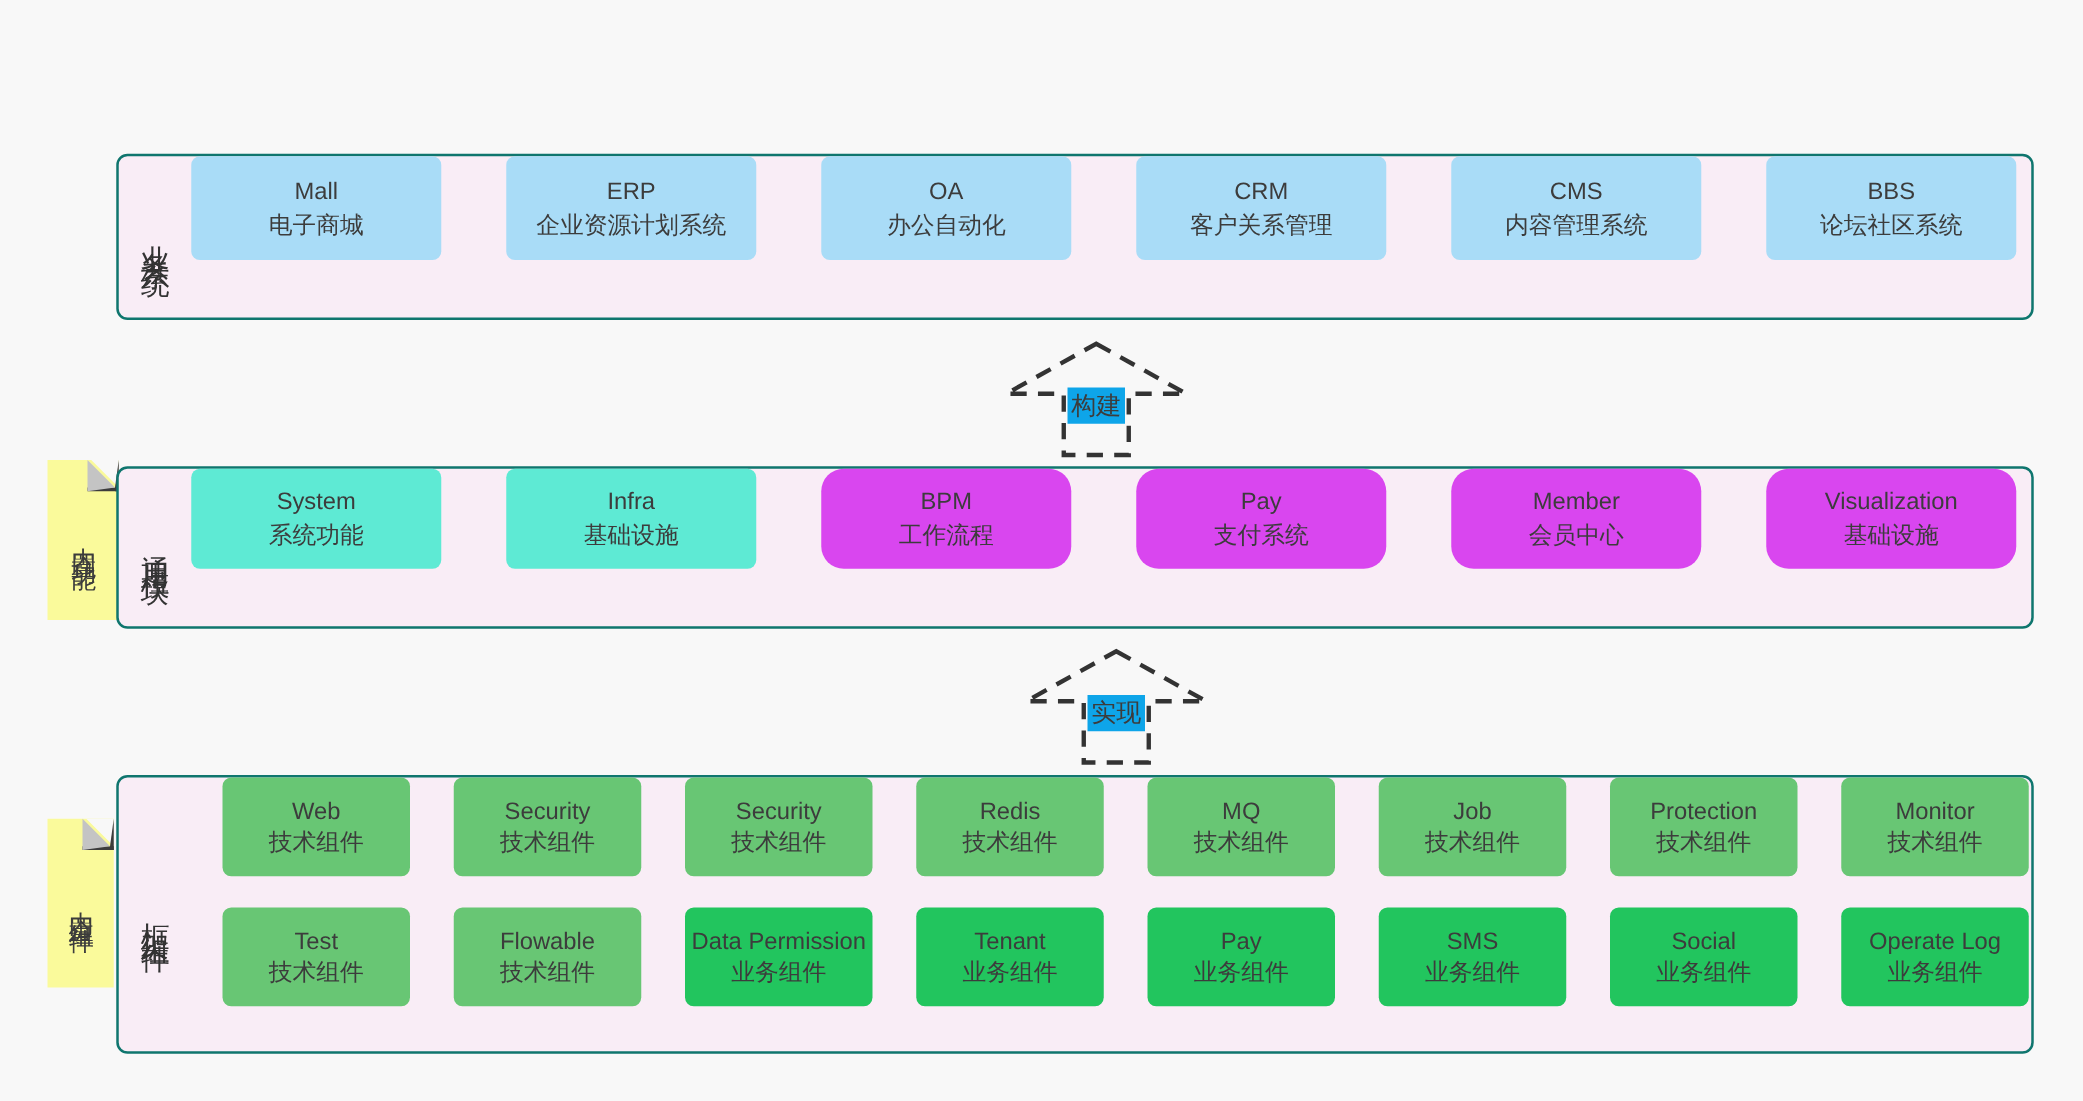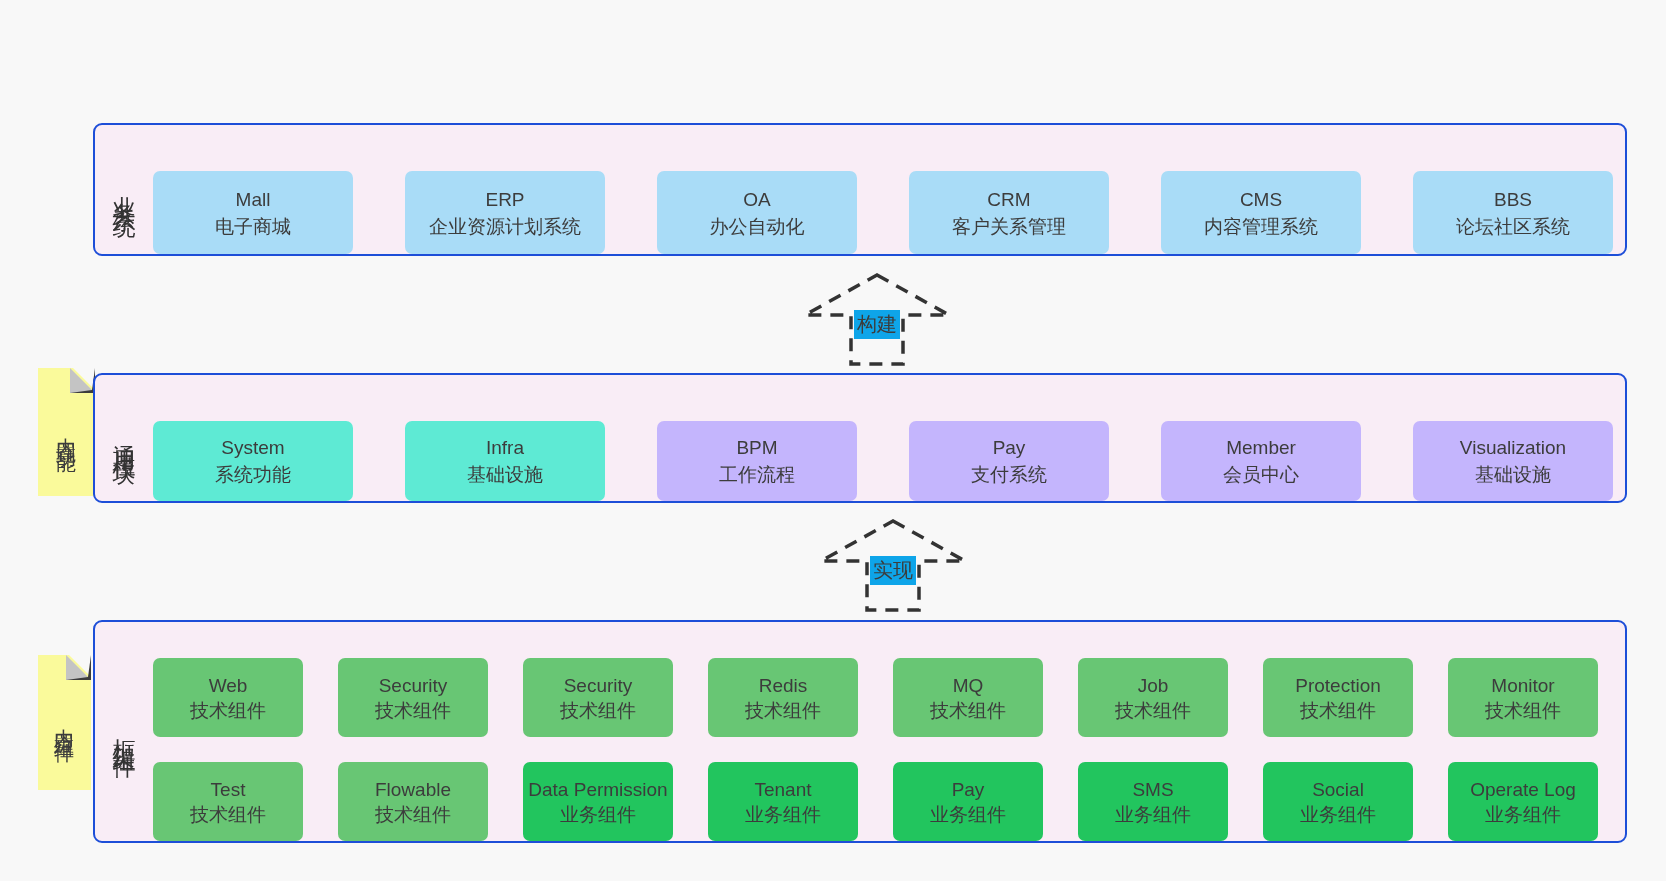--- a/index.html
+++ b/index.html
@@ -3,45 +3,45 @@
 <meta charset="utf-8">
 <style>
   html,body{margin:0;padding:0;}
   body{
     width:1666px;height:881px;position:relative;overflow:hidden;
     background:#f8f8f8;color:#3c3c3c;
     font-family:"Liberation Sans","DejaVu Sans",sans-serif;
   }
   .band{
     position:absolute;left:93px;width:1534px;box-sizing:border-box;
-    background:#f9edf6;border:2px solid #1d4ed8;border-radius:9px;
-    display:flex;align-items:flex-end;z-index:1;
+    background:#f9edf6;border:2px solid #0f766e;border-radius:9px;
+    display:flex;align-items:flex-start;z-index:1;
   }
   #band-business{top:123px;height:133px;}
   #band-modules{top:373px;height:130px;}
   #band-components{top:620px;height:223px;}
   .band-label{flex:0 0 58px;display:flex;align-items:center;justify-content:center;align-self:stretch;}
   .band-label span{
     writing-mode:vertical-rl;text-orientation:upright;
     font-size:23px;letter-spacing:6px;color:#333;line-height:1;
   }
   .boxes{display:flex;gap:52px;align-items:center;}
   .rows{display:flex;flex-direction:column;gap:25px;}
-  .row{display:flex;gap:35px;}
+  .row{display:flex;gap:35px;margin-left:25px;}
   .box{
     width:200px;height:83px;border-radius:7px;
     display:flex;flex-direction:column;justify-content:center;
     text-align:center;font-size:19px;line-height:27px;
   }
   #band-modules .box{height:80px;}
   #band-components .box{width:150px;height:79px;line-height:25px;}
   .box .name,.box .desc{display:block;}
   .box.blue{background:#a9dcf7;}
   .box.red{background:#5eead4;}
-  .box.pink{background:#c4b5fd;}
+  .box.pink{background:#d946ef;border-radius:18px;}
   .box.green{background:#68c674;}
   .box.green-light{background:#22c55e;}
   .sticky{
     position:absolute;left:38px;background:#fafa9b;z-index:0;
     display:flex;align-items:center;justify-content:center;
   }
   #sticky-modules{top:368px;width:57px;height:128px;}
   #sticky-components{top:655px;width:53px;height:135px;}
   .sticky::before{
     content:"";position:absolute;top:0;right:0;width:0;height:0;

